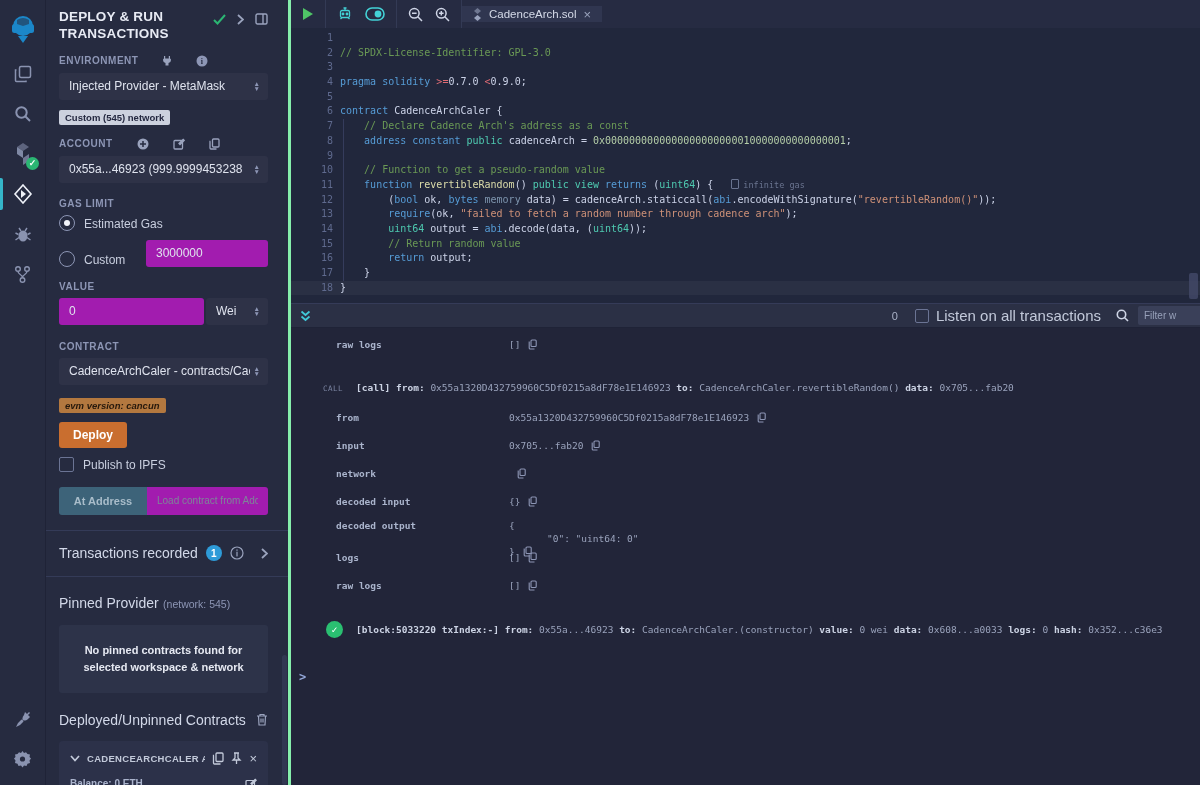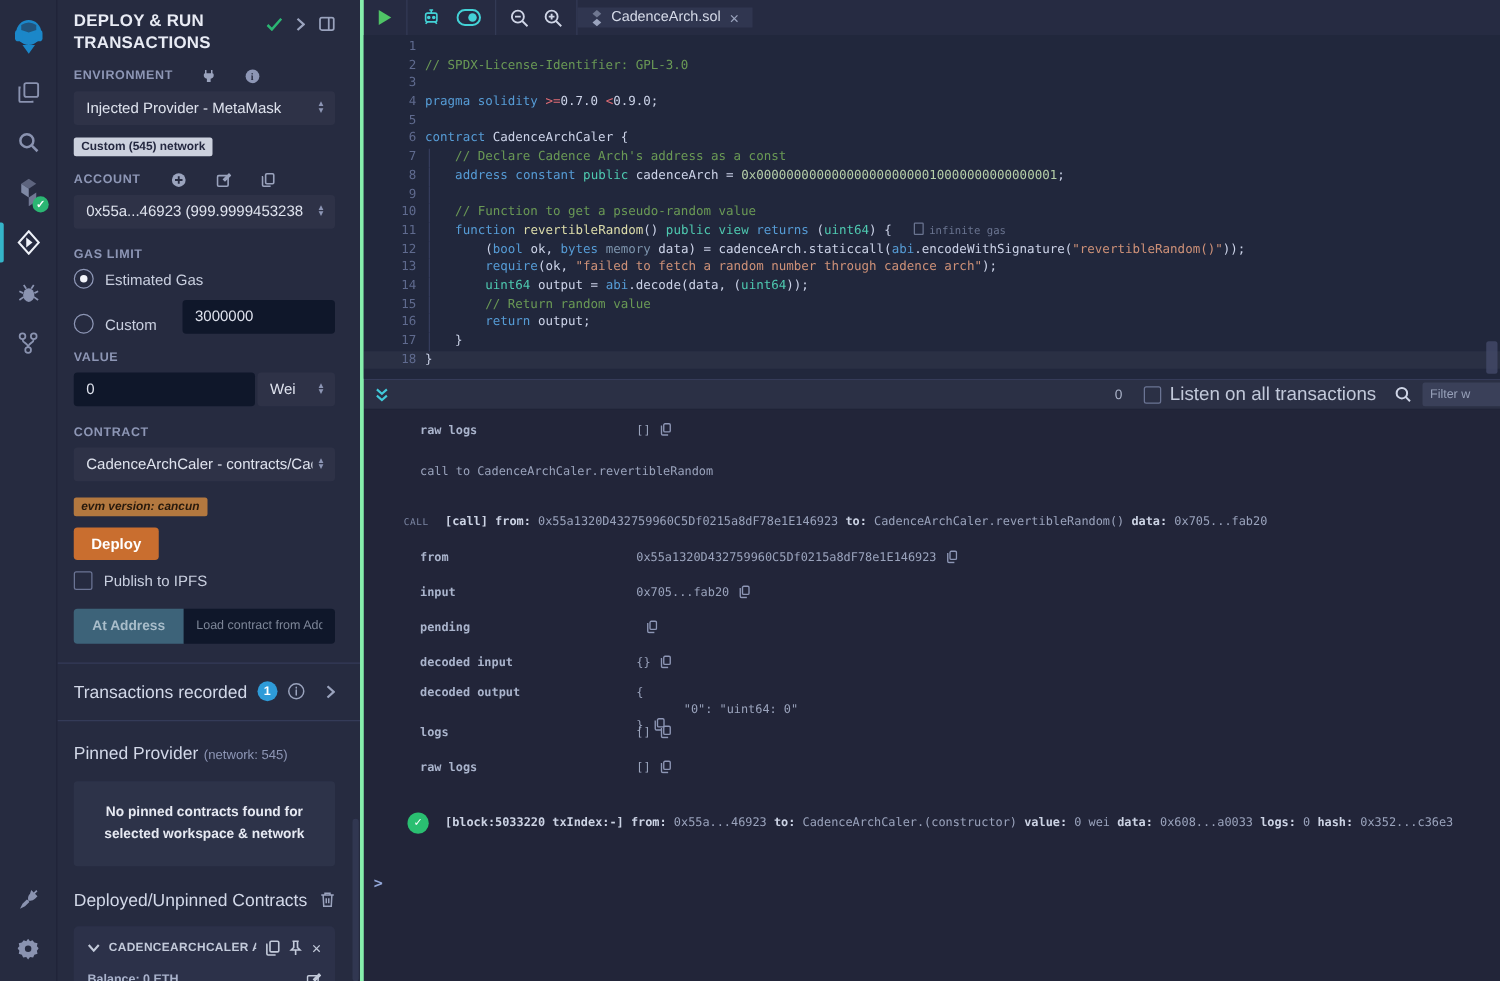--- a/index.html
+++ b/index.html
@@ -34,21 +34,21 @@
   .stepper{display:flex;flex-direction:column;align-items:center;color:#8d96b5;font-size:6.5px;
            line-height:5px;margin-left:4px;flex-shrink:0;}
   .net-badge{display:inline-block;background:#ccd1de;color:#242840;font-size:9.5px;font-weight:700;
        border-radius:2px;padding:2px 6px;margin-bottom:13px;}
   .icon-btn{color:#9aa3bd;display:inline-flex;cursor:pointer;}
   .row{display:flex;align-items:flex-end;}
   .radio{width:14px;height:14px;border:1px solid #8d96b5;border-radius:50%;display:inline-flex;
          align-items:center;justify-content:center;margin-right:9px;flex-shrink:0;}
   .radio.on::after{content:"";width:6px;height:6px;border-radius:50%;background:#f2f4fa;}
   .radio-lbl{font-size:12px;color:#c9cfdf;}
-  .inp{background:#0f172a;border:none;border-radius:3px;height:27px;color:#dfe3ee;font-size:12px;
+  .inp{background:#a21caf;border:none;border-radius:3px;height:27px;color:#dfe3ee;font-size:12px;
        padding:0 10px;box-sizing:border-box;outline:none;font-family:"Liberation Sans",sans-serif;}
   .evm-badge{display:inline-block;background:#b3783f;color:#27190c;font-size:9.5px;font-weight:700;
        border-radius:2px;padding:2px 6px;margin-bottom:9px;font-style:italic;}
   .deploy-btn{background:#c96e2f;color:#fff;font-size:12px;font-weight:700;border:none;border-radius:3px;
        height:26px;padding:0 14px;cursor:pointer;margin-bottom:9px;}
   .chk{width:13px;height:13px;border:1px solid #6b7494;border-radius:2px;margin-right:9px;flex-shrink:0;cursor:pointer;}
   .chk-lbl{font-size:12px;color:#c9cfdf;}
   .ataddr{display:flex;margin-top:15px;margin-bottom:15px;}
   .ataddr-btn{background:#3d6379;color:#a9bdca;font-weight:700;font-size:11px;border:none;
        border-radius:3px 0 0 3px;width:88px;height:28px;cursor:pointer;}
@@ -483,41 +483,40 @@
       </div>
       <div class="term-body">
         <div id="term-entries">
             <div class="trow" style="margin-top: 10px;">
               <span class="tlabel">raw logs</span>
               <span class="tval">[]<span class="cicon"><svg width="9" height="11" viewBox="0 0 9 11" fill="none" stroke="currentColor" stroke-width="1.1">
                     <rect x="3" y="1" width="5.2" height="6.5" rx="1"></rect>
                     <path d="M1.7 3 L1.2 3 L1.2 9 A1 1 0 0 0 2.2 10 L6.5 10"></path>
                   </svg></span></span>
             </div>
-            <div class="tline" style="margin-top: 17px;">call to CadenceArchCaler.revertibleRandom</div>
             <div class="tcall" style="margin-top: 27px;">
               <span class="ttag">call</span>
               <span><span class="tb">[call]</span><span class=""> </span><span class="tb">from:</span><span class=""> 0x55a1320D432759960C5Df0215a8dF78e1E146923 </span><span class="tb">to:</span><span class=""> CadenceArchCaler.revertibleRandom() </span><span class="tb">data:</span><span class=""> 0x705...fab20</span></span>
             </div>
             <div class="trow" style="margin-top: 16px;">
               <span class="tlabel">from</span>
               <span class="tval">0x55a1320D432759960C5Df0215a8dF78e1E146923<span class="cicon"><svg width="9" height="11" viewBox="0 0 9 11" fill="none" stroke="currentColor" stroke-width="1.1">
                     <rect x="3" y="1" width="5.2" height="6.5" rx="1"></rect>
                     <path d="M1.7 3 L1.2 3 L1.2 9 A1 1 0 0 0 2.2 10 L6.5 10"></path>
                   </svg></span></span>
             </div>
             <div class="trow" style="margin-top: 12px;">
               <span class="tlabel">input</span>
               <span class="tval">0x705...fab20<span class="cicon"><svg width="9" height="11" viewBox="0 0 9 11" fill="none" stroke="currentColor" stroke-width="1.1">
                     <rect x="3" y="1" width="5.2" height="6.5" rx="1"></rect>
                     <path d="M1.7 3 L1.2 3 L1.2 9 A1 1 0 0 0 2.2 10 L6.5 10"></path>
                   </svg></span></span>
             </div>
             <div class="trow" style="margin-top: 12px;">
-              <span class="tlabel">pending</span>
+              <span class="tlabel">network</span>
               <span class="tval"><span class="cicon"><svg width="9" height="11" viewBox="0 0 9 11" fill="none" stroke="currentColor" stroke-width="1.1">
                     <rect x="3" y="1" width="5.2" height="6.5" rx="1"></rect>
                     <path d="M1.7 3 L1.2 3 L1.2 9 A1 1 0 0 0 2.2 10 L6.5 10"></path>
                   </svg></span></span>
             </div>
             <div class="trow" style="margin-top: 12px;">
               <span class="tlabel">decoded input</span>
               <span class="tval">{}<span class="cicon"><svg width="9" height="11" viewBox="0 0 9 11" fill="none" stroke="currentColor" stroke-width="1.1">
                     <rect x="3" y="1" width="5.2" height="6.5" rx="1"></rect>
                     <path d="M1.7 3 L1.2 3 L1.2 9 A1 1 0 0 0 2.2 10 L6.5 10"></path>

